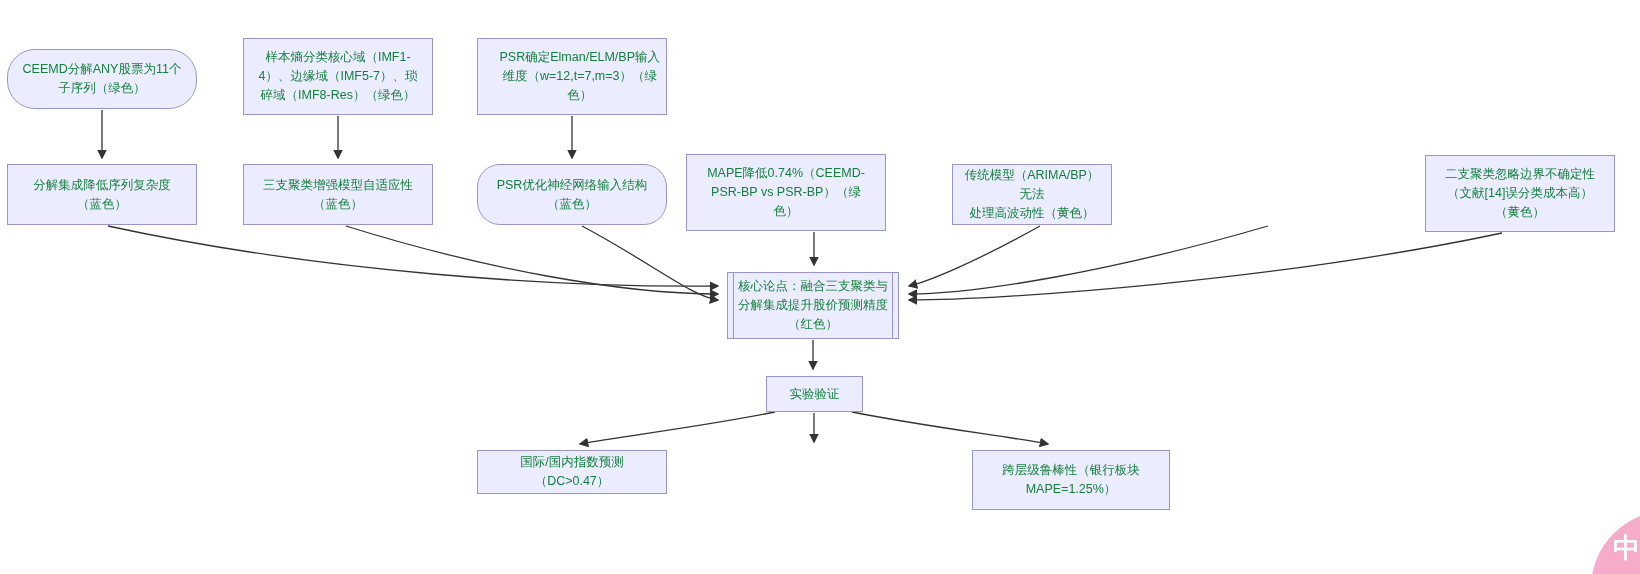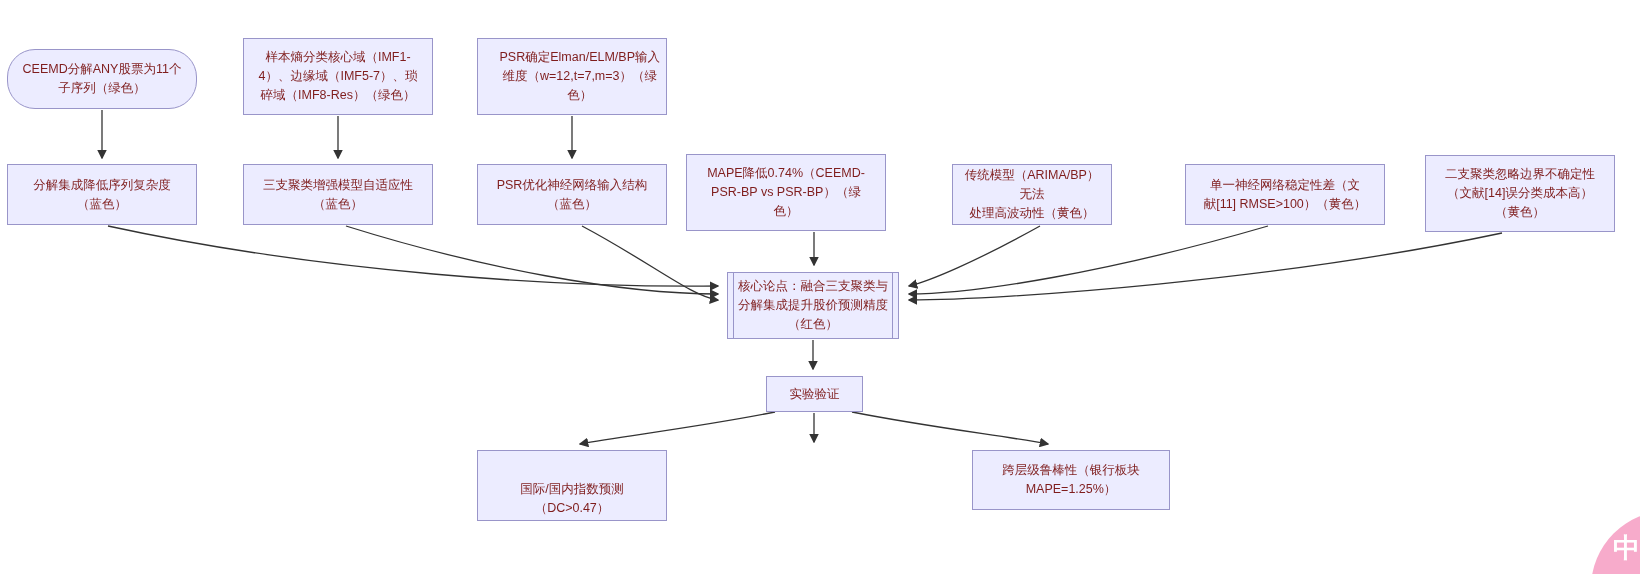--- a/index.html
+++ b/index.html
@@ -7,49 +7,49 @@
     width:1640px;height:574px;position:relative;overflow:hidden;
     background:#ffffff;
     font-family:"Liberation Sans","DejaVu Sans",sans-serif;
   }
   #stage{position:absolute;inset:0;}
   svg.edges{position:absolute;left:0;top:0;pointer-events:none;}
   .node{
     position:absolute;
     background:#ECECFF;
     border:1px solid #9995C9;
-    color:#7f1d1d;
+    color:#15803d;
     display:flex;align-items:center;justify-content:center;
     text-align:center;
     font-size:12.5px;line-height:19px;
     box-sizing:border-box;
   }
   .node span{white-space:pre-line;display:block;padding:2px 6px;}
   
   .subroutine::before,.subroutine::after{
     content:"";position:absolute;top:0;bottom:0;width:0;
     border-left:1px solid #9995C9;
   }
   .subroutine::before{left:5px;}
   .subroutine::after{right:5px;}
 
   
   .n-ceemd      {left:7px;   top:49px;  width:190px; height:60px;border-radius:28px;}
   .n-entropy    {left:243px; top:38px;  width:190px; height:77px;}
   .n-psrdim     {left:477px; top:38px;  width:190px; height:77px;justify-content:flex-end;}
   .n-decomp     {left:7px;   top:164px; width:190px; height:61px;}
   .n-threeway   {left:243px; top:164px; width:190px; height:61px;}
-  .n-psrstruct  {left:477px; top:164px; width:190px; height:61px;}
+  .n-psrstruct  {left:477px; top:164px; width:190px; height:61px;border-radius:23px;}
   .n-mape       {left:686px; top:154px; width:200px; height:77px;}
   .n-tradition  {left:952px; top:164px; width:160px; height:61px;}
   .n-singlenn   {left:1185px;top:164px; width:200px; height:61px;}
   .n-twoway     {left:1425px;top:155px; width:190px; height:77px;}
   .n-core       {left:727px; top:272px; width:172px; height:67px;}
   .n-exp        {left:766px; top:376px; width:97px;  height:36px;}
-  .n-index      {left:477px; top:450px; width:190px; height:71px;align-items:flex-end;}
+  .n-index      {left:477px; top:450px; width:190px; height:44px;align-items:flex-end;}
   .n-constit    {left:714px; top:450px; width:200px; height:60px;}
   .n-robust     {left:972px; top:450px; width:198px; height:60px;}
 
   
   .badge{
     position:absolute;left:1591px;top:511px;width:154px;height:154px;
     background:#F7ABCB;border-radius:50%;
     color:#ffffff;font-weight:bold;font-size:27px;line-height:30px;
     display:flex;align-items:flex-start;justify-content:flex-start;
     padding:22px 0 0 22px;box-sizing:border-box;
@@ -117,24 +117,20 @@
   </div>
   <div class="node n-mape">
     <span>MAPE降低0.74%（CEEMD-
 PSR-BP vs PSR-BP）（绿
 色）</span>
   </div>
   <div class="node n-tradition">
     <span>传统模型（ARIMA/BP）无法
 处理高波动性（黄色）</span>
   </div>
-  <div class="node n-singlenn">
-    <span>单一神经网络稳定性差（文
-献[11] RMSE&gt;100）（黄色）</span>
-  </div>
   <div class="node n-twoway">
     <span>二支聚类忽略边界不确定性
 （文献[14]误分类成本高）
 （黄色）</span>
   </div>
 
   <div class="node subroutine n-core">
     <span>核心论点：融合三支聚类与
 分解集成提升股价预测精度
 （红色）</span>

